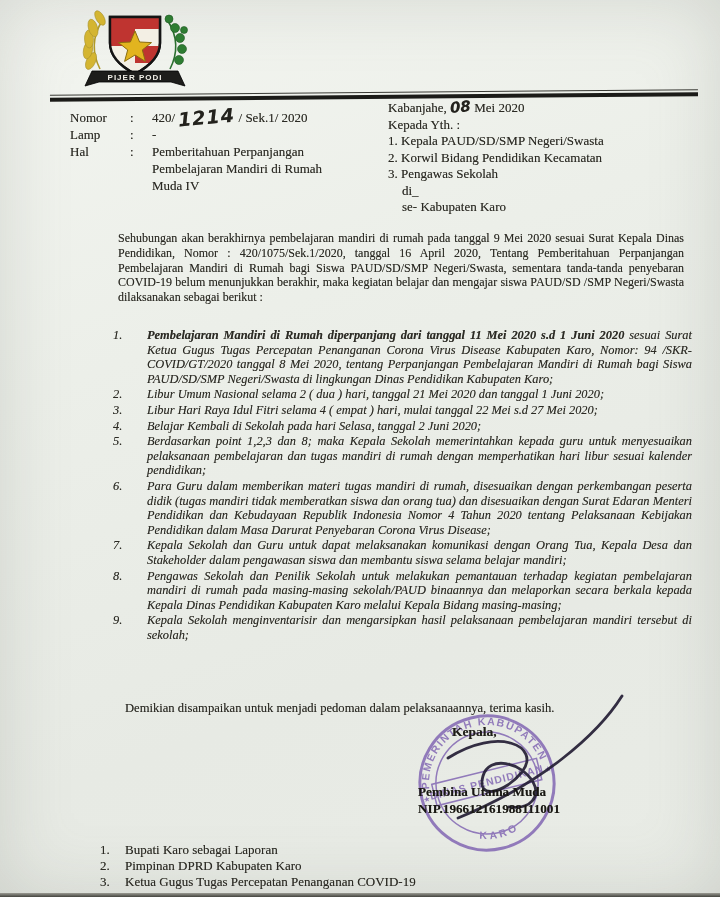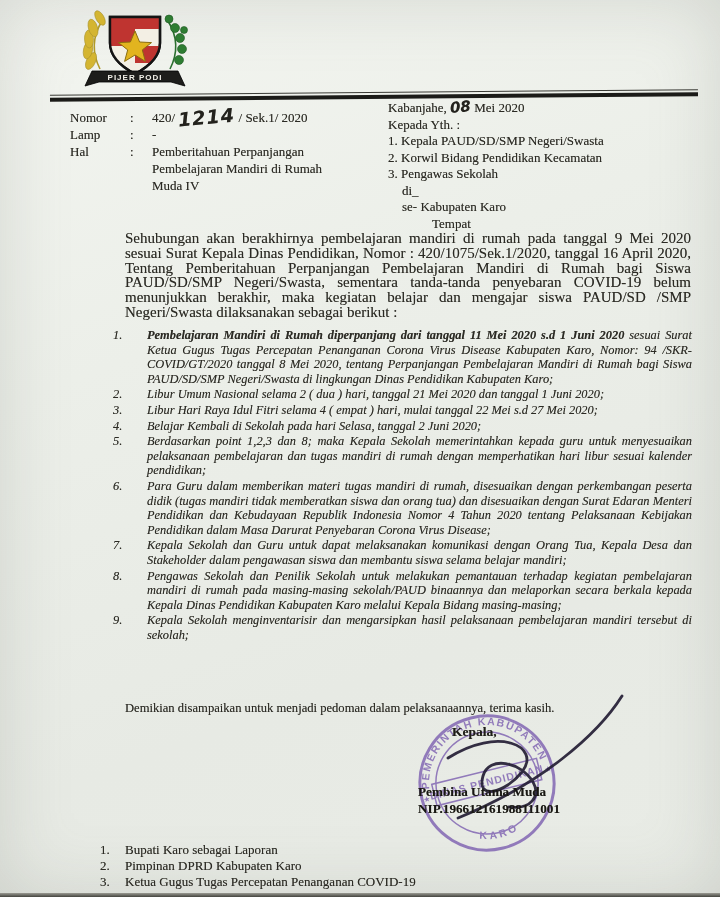--- a/index.html
+++ b/index.html
@@ -31,21 +31,21 @@
   .hand{display:inline-block;font-family:"DejaVu Sans",sans-serif;font-style:italic;font-weight:bold;transform:rotate(-5deg);color:#23221d;}
   .hand-big{font-size:19px;letter-spacing:1px;vertical-align:-2px;}
   .hand-sm{font-size:15px;}
 
   
   .recipient{position:absolute;left:388px;top:99px;width:300px;font-size:13px;line-height:16.5px;}
   .recipient .indent1{padding-left:14px;}
   .recipient .indent2{padding-left:44px;}
 
   
-  .opening{position:absolute;left:125px;top:231px;width:566px;font-size:15px;line-height:14.8px;text-align:justify;}
+  .opening{position:absolute;left:118px;top:231px;width:566px;font-size:12px;line-height:14.8px;text-align:justify;}
   .body-list{position:absolute;left:110px;top:328px;width:582px;margin:0;padding:0;list-style:none;counter-reset:it;font-size:12.4px;line-height:14.6px;font-style:italic;}
   .body-list li{position:relative;padding-left:37px;text-align:justify;counter-increment:it;margin-bottom:1px;}
   .body-list li::before{content:counter(it) ".";position:absolute;left:3px;top:0;}
   .closing{position:absolute;left:125px;top:701px;width:566px;font-size:12.6px;}
 
   
   .sign-area{position:absolute;left:360px;top:688px;width:340px;height:200px;}
   .stamp{position:absolute;left:47px;top:15px;width:160px;height:160px;opacity:.8;}
   .kepala{position:absolute;left:92px;top:36px;font-size:13.5px;font-weight:600;color:#1e1d18;}
   .sig{position:absolute;left:30px;top:0;width:280px;height:160px;}
@@ -141,21 +141,20 @@
       <span>Kabanjahe,</span>
       <span class="hand hand-sm">08</span>
       <span>Mei 2020</span>
     </div>
     <div>Kepada Yth. :</div>
     <div>1. Kepala PAUD/SD/SMP Negeri/Swasta</div>
     <div>2. Korwil Bidang Pendidikan Kecamatan</div>
     <div>3. Pengawas Sekolah</div>
     <div class="indent1">di_</div>
     <div class="indent1">se- Kabupaten Karo</div>
-    <div class="indent2">Tempat</div>
   </div>
 
   <div class="opening soft">Sehubungan akan berakhirnya pembelajaran mandiri di rumah pada tanggal 9 Mei 2020 sesuai Surat Kepala Dinas Pendidikan, Nomor : 420/1075/Sek.1/2020, tanggal 16 April 2020, Tentang Pemberitahuan Perpanjangan Pembelajaran Mandiri di Rumah bagi Siswa PAUD/SD/SMP Negeri/Swasta, sementara tanda-tanda penyebaran COVID-19 belum menunjukkan berakhir, maka kegiatan belajar dan mengajar siswa PAUD/SD /SMP Negeri/Swasta dilaksanakan sebagai berikut :</div>
 
   <ol class="body-list soft">
     <li><b>Pembelajaran Mandiri di Rumah diperpanjang dari tanggal 11 Mei 2020 s.d 1 Juni 2020</b><span> sesuai Surat Ketua Gugus Tugas Percepatan Penanganan Corona Virus Disease Kabupaten Karo, Nomor: 94 /SKR-COVID/GT/2020 tanggal 8 Mei 2020, tentang Perpanjangan Pembelajaran Mandiri di Rumah bagi Siswa PAUD/SD/SMP Negeri/Swasta di lingkungan Dinas Pendidikan Kabupaten Karo;</span></li>
     <li><b></b><span>Libur Umum Nasional selama 2 ( dua ) hari, tanggal 21 Mei 2020 dan tanggal 1 Juni 2020;</span></li>
     <li><b></b><span>Libur Hari Raya Idul Fitri selama 4 ( empat ) hari, mulai tanggal 22 Mei s.d 27 Mei 2020;</span></li>
     <li><b></b><span>Belajar Kembali di Sekolah pada hari Selasa, tanggal 2 Juni 2020;</span></li>
     <li><b></b><span>Berdasarkan point 1,2,3 dan 8; maka Kepala Sekolah memerintahkan kepada guru untuk menyesuaikan pelaksanaan pembelajaran dan tugas mandiri di rumah dengan memperhatikan hari libur sesuai kalender pendidikan;</span></li>

